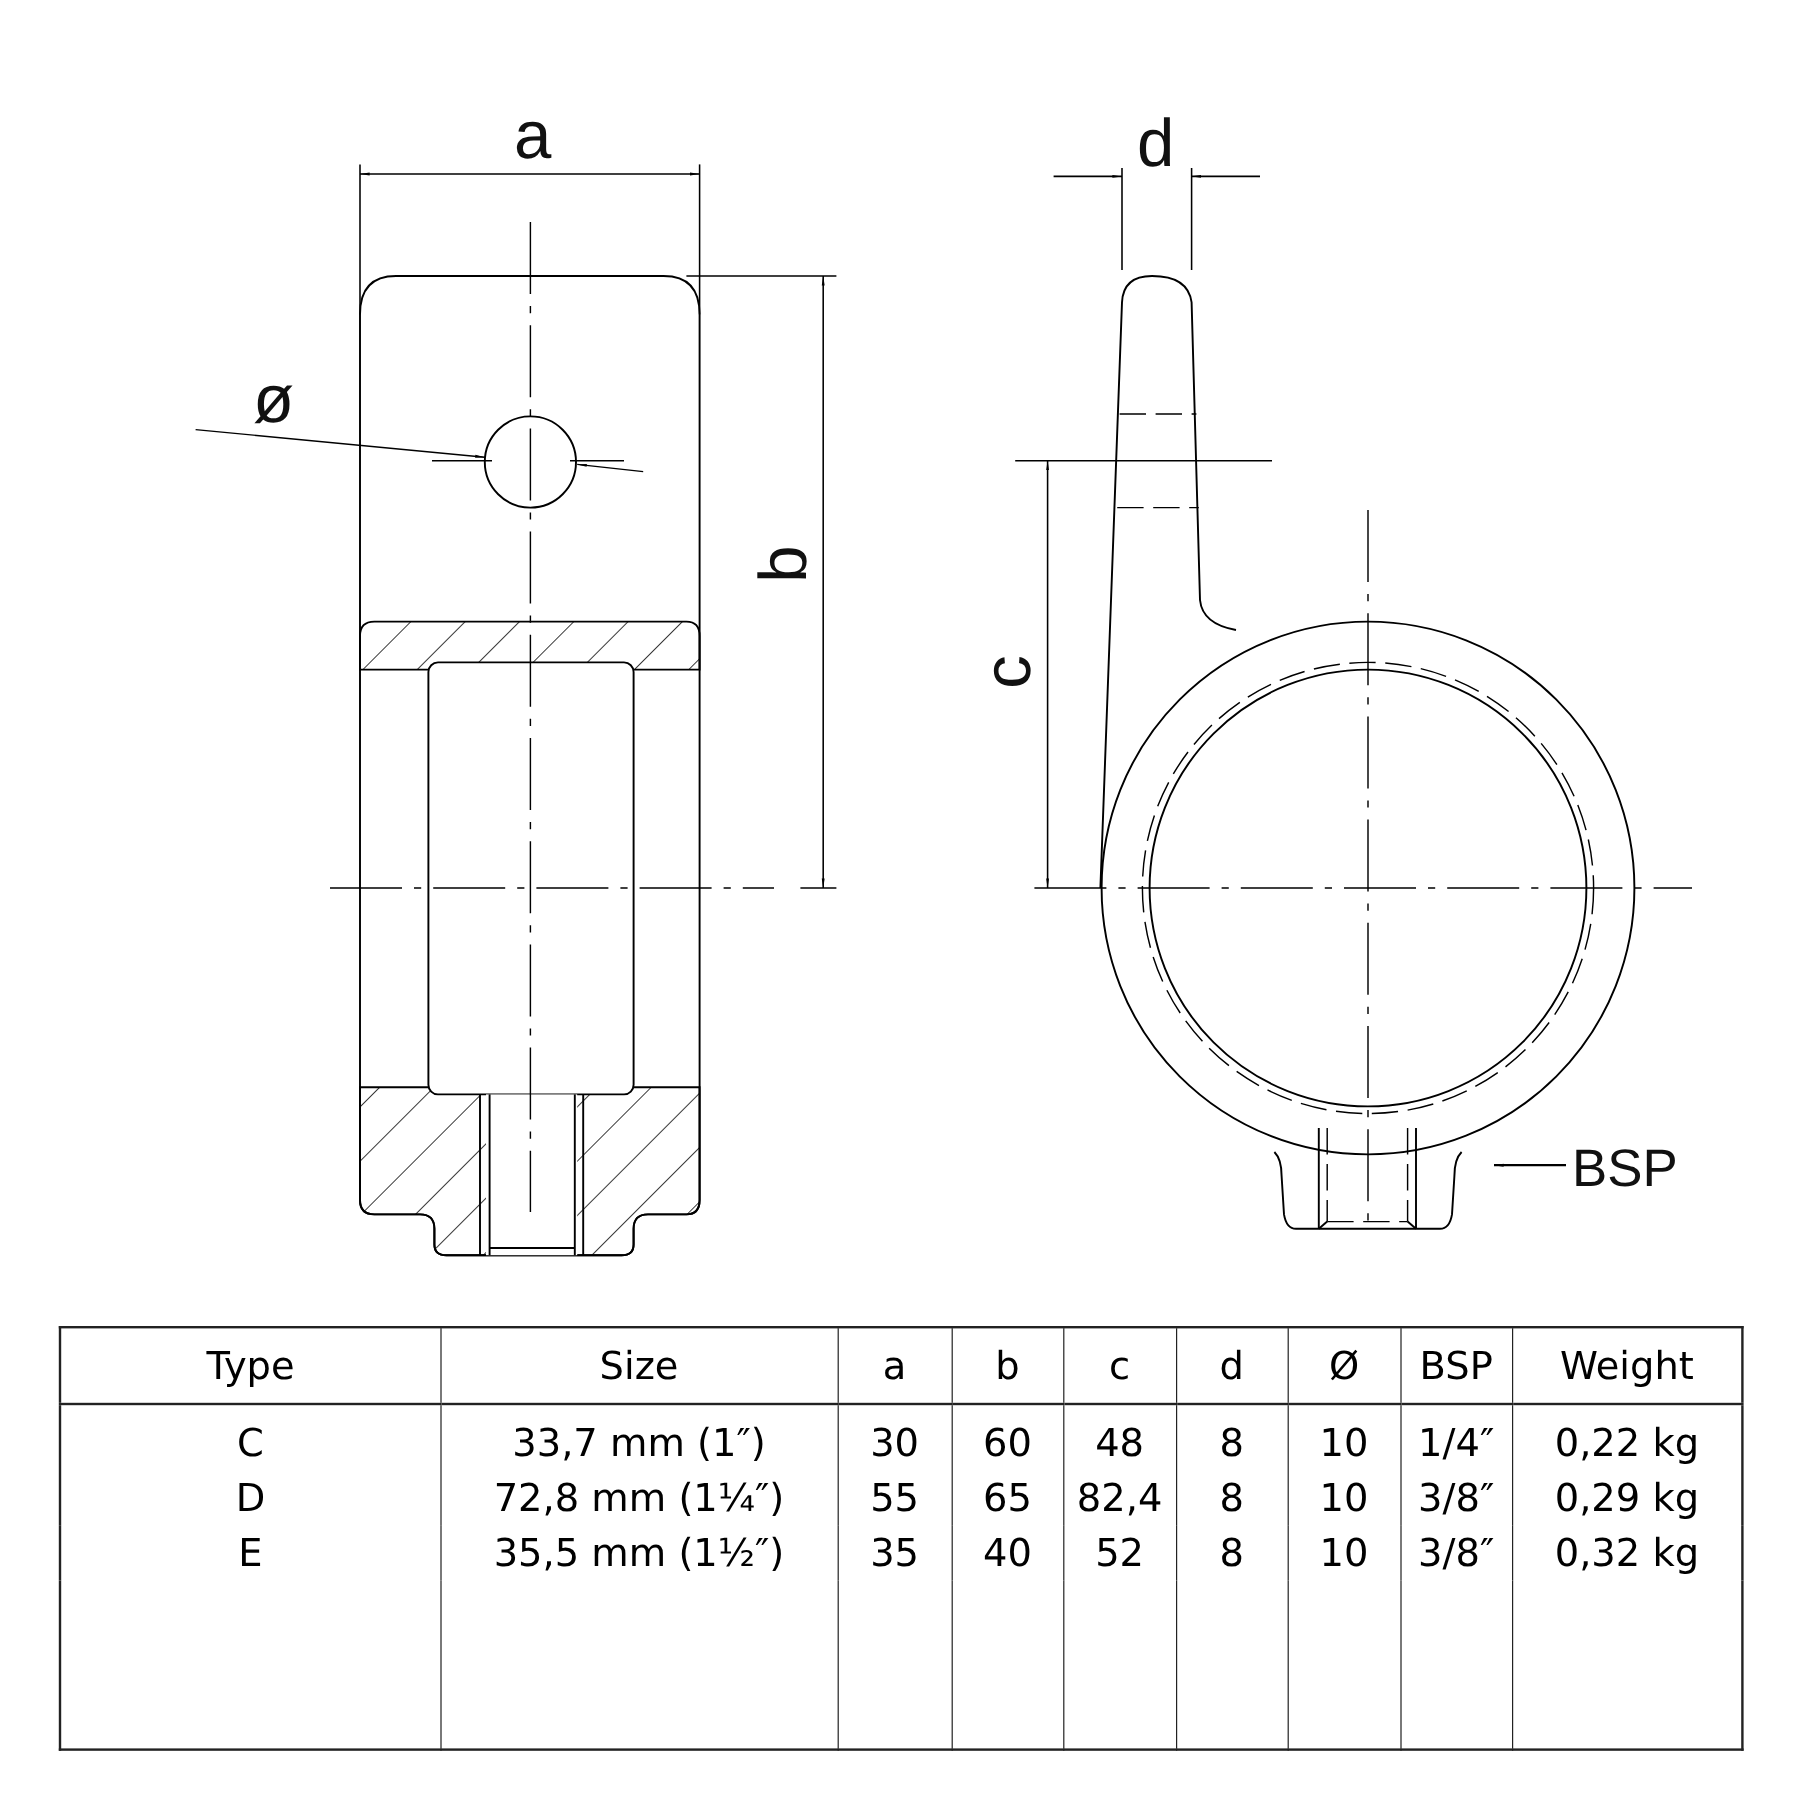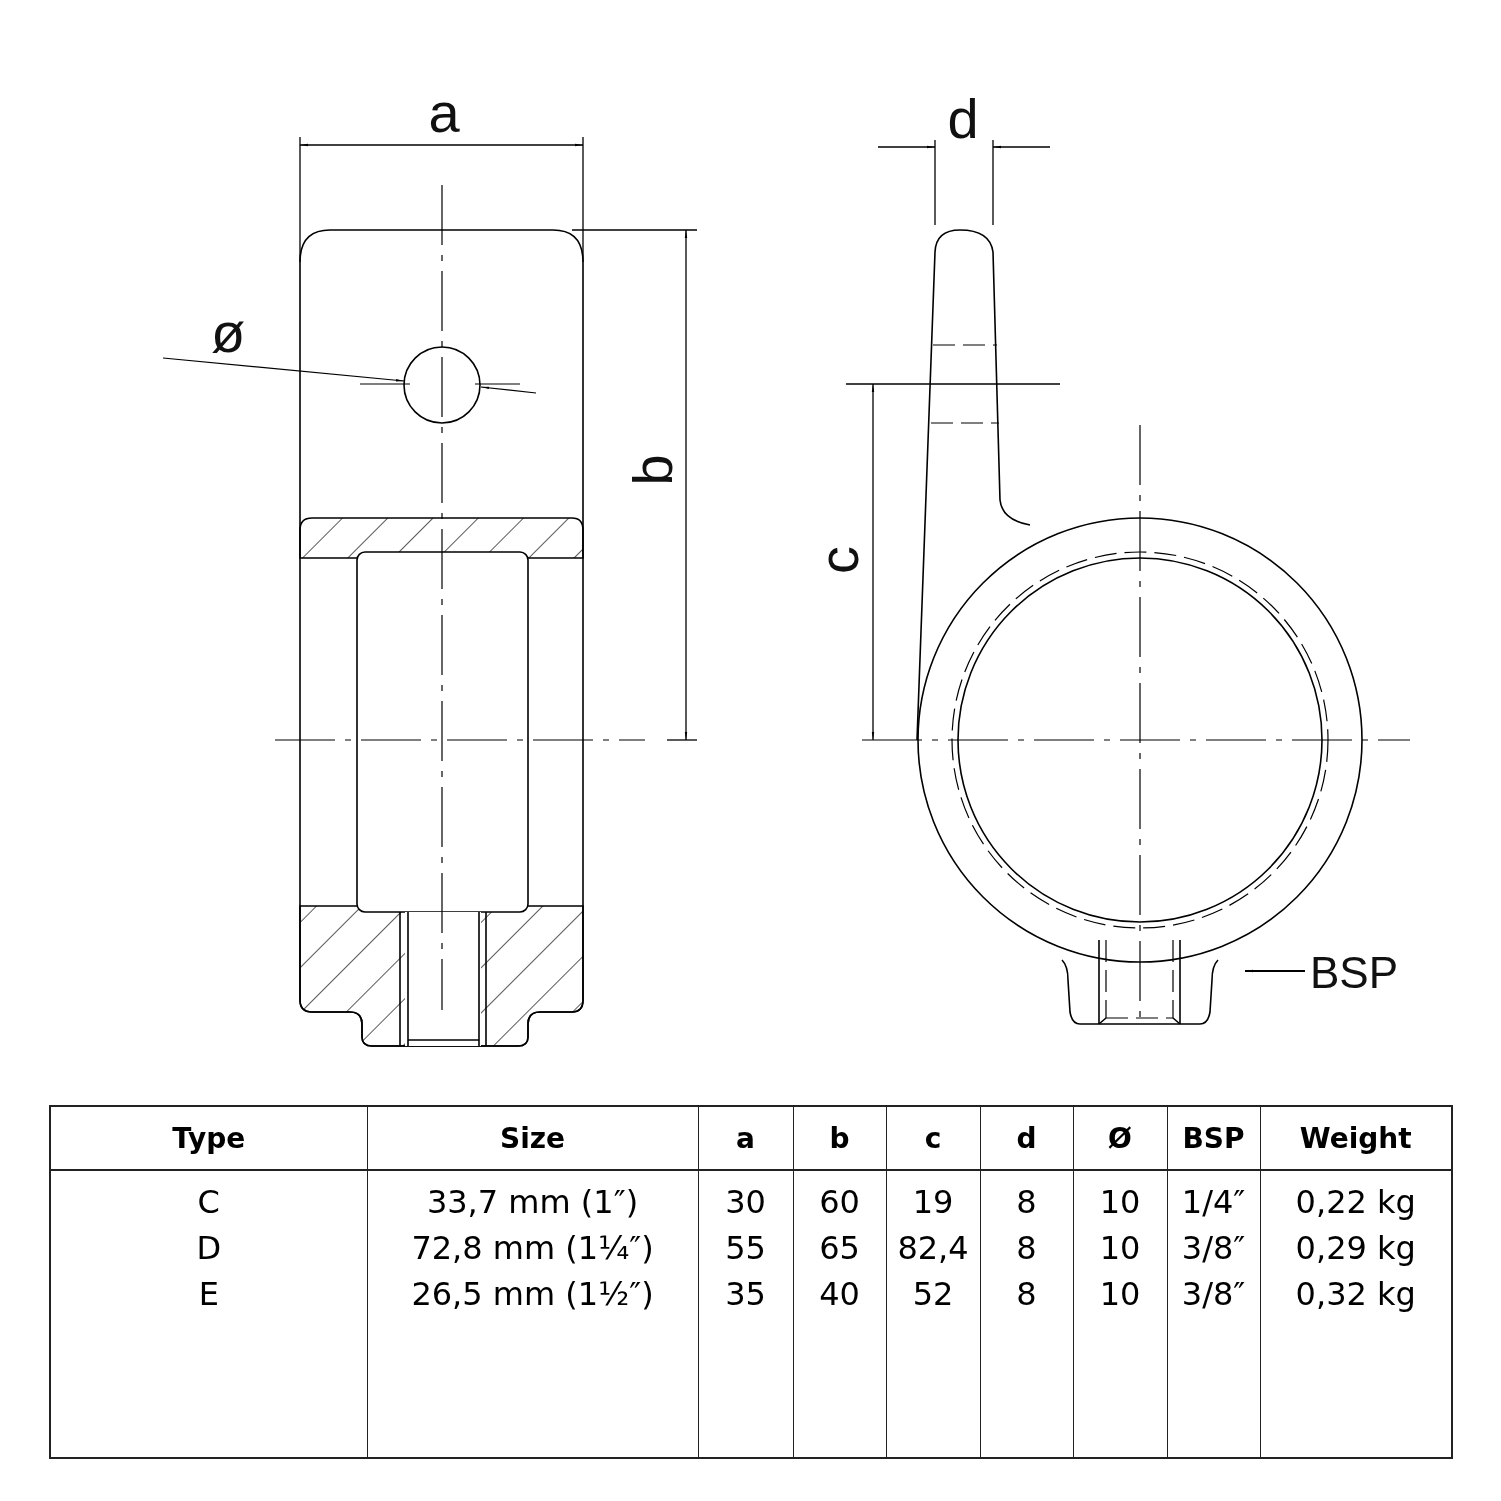--- a/index.html
+++ b/index.html
@@ -2,21 +2,21 @@
 <html><head>
   <meta charset="utf-8">
   <style>
     html, body { margin: 0; padding: 0; background: #ffffff; }
     body { width: 1501px; height: 1501px; position: relative; overflow: hidden; font-family: "DejaVu Sans", sans-serif; color: #000; }
     #drawing { position: absolute; left: 0; top: 0; width: 1501px; height: 1080px; }
     .dimlabel { font-family: "Liberation Sans", sans-serif; font-size: 56px; fill: #111; }
     .bsplabel { font-family: "Liberation Sans", "DejaVu Sans", sans-serif; font-size: 44px; fill: #111; }
     #spec-table { position: absolute; left: 49px; top: 1105px; width: 1402px; height: 354px; border: 2px solid #222; box-sizing: border-box; border-collapse: collapse; table-layout: fixed; }
     #spec-table th, #spec-table td { border-left: 1.5px solid #222; border-right: 1.5px solid #222; text-align: center; padding: 0; white-space: nowrap; }
-    #spec-table thead th { font-family: "DejaVu Sans", sans-serif; font-weight: bold; font-size: 28px; height: 62px; border-bottom: 2px solid #222; }
+    #spec-table thead th { font-family: "DejaVu Sans", sans-serif; font-weight: normal; font-size: 32px; height: 62px; border-bottom: 2px solid #222; }
     #spec-table tbody td { font-size: 32px; height: 46px; vertical-align: middle; }
     #spec-table tbody tr.filler td { height: auto; }
     #spec-table tbody tr:first-child td { padding-top: 8px; }
   </style>
 </head>
 <body>
 
 <svg id="drawing" viewBox="0 0 1501 1080" xmlns="http://www.w3.org/2000/svg">
   <defs>
     <pattern id="hatch" patternUnits="userSpaceOnUse" width="32" height="32" patternTransform="rotate(45)">
@@ -146,40 +146,40 @@
       <th>BSP</th>
       <th>Weight</th>
     </tr>
   </thead>
   <tbody>
     <tr>
       <td>C</td>
       <td>33,7 mm (1″)</td>
       <td>30</td>
       <td>60</td>
-      <td>19</td>
+      <td>48</td>
       <td>8</td>
       <td>10</td>
       <td>1/4″</td>
       <td>0,22 kg</td>
     </tr>
     <tr>
       <td>D</td>
       <td>72,8 mm (1¼″)</td>
       <td>55</td>
       <td>65</td>
       <td>82,4</td>
       <td>8</td>
       <td>10</td>
       <td>3/8″</td>
       <td>0,29 kg</td>
     </tr>
     <tr>
       <td>E</td>
-      <td>26,5 mm (1½″)</td>
+      <td>35,5 mm (1½″)</td>
       <td>35</td>
       <td>40</td>
       <td>52</td>
       <td>8</td>
       <td>10</td>
       <td>3/8″</td>
       <td>0,32 kg</td>
     </tr>
     <tr class="filler">
       <td></td>

